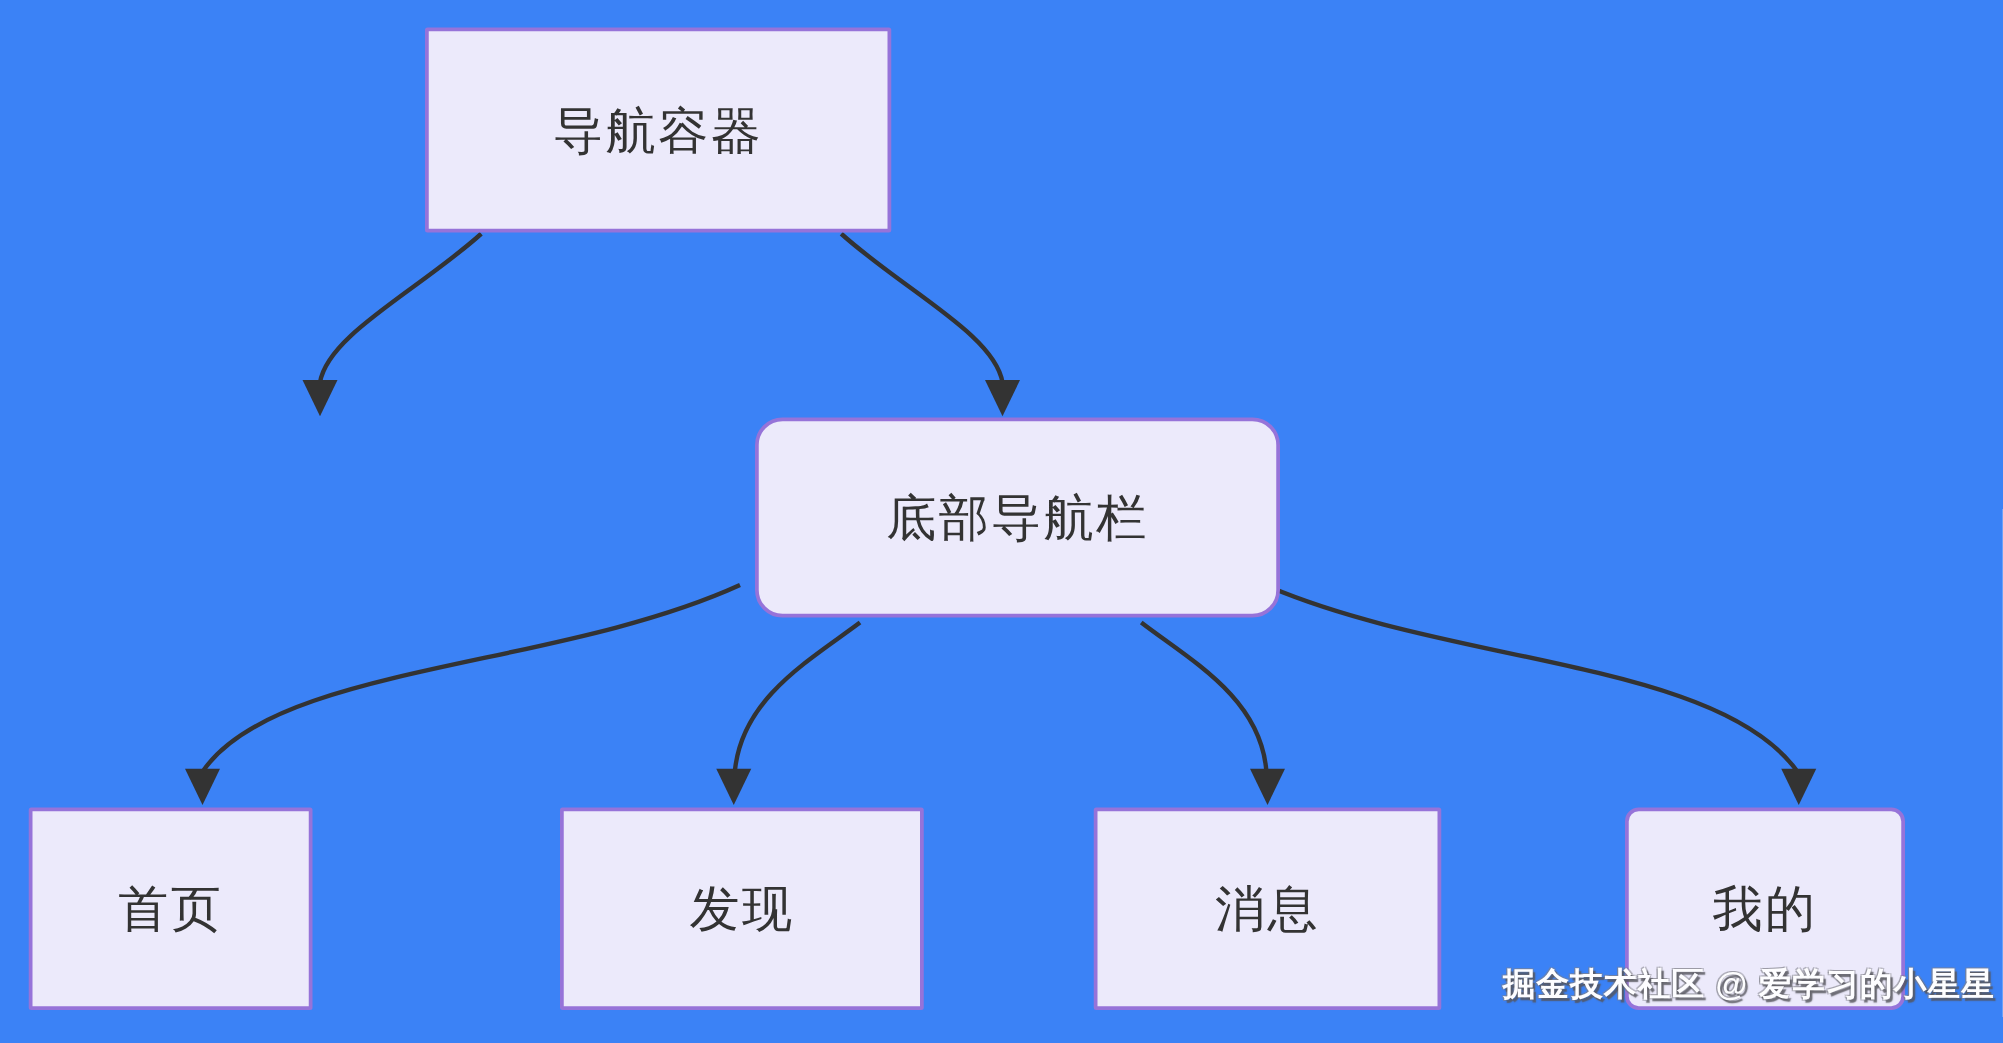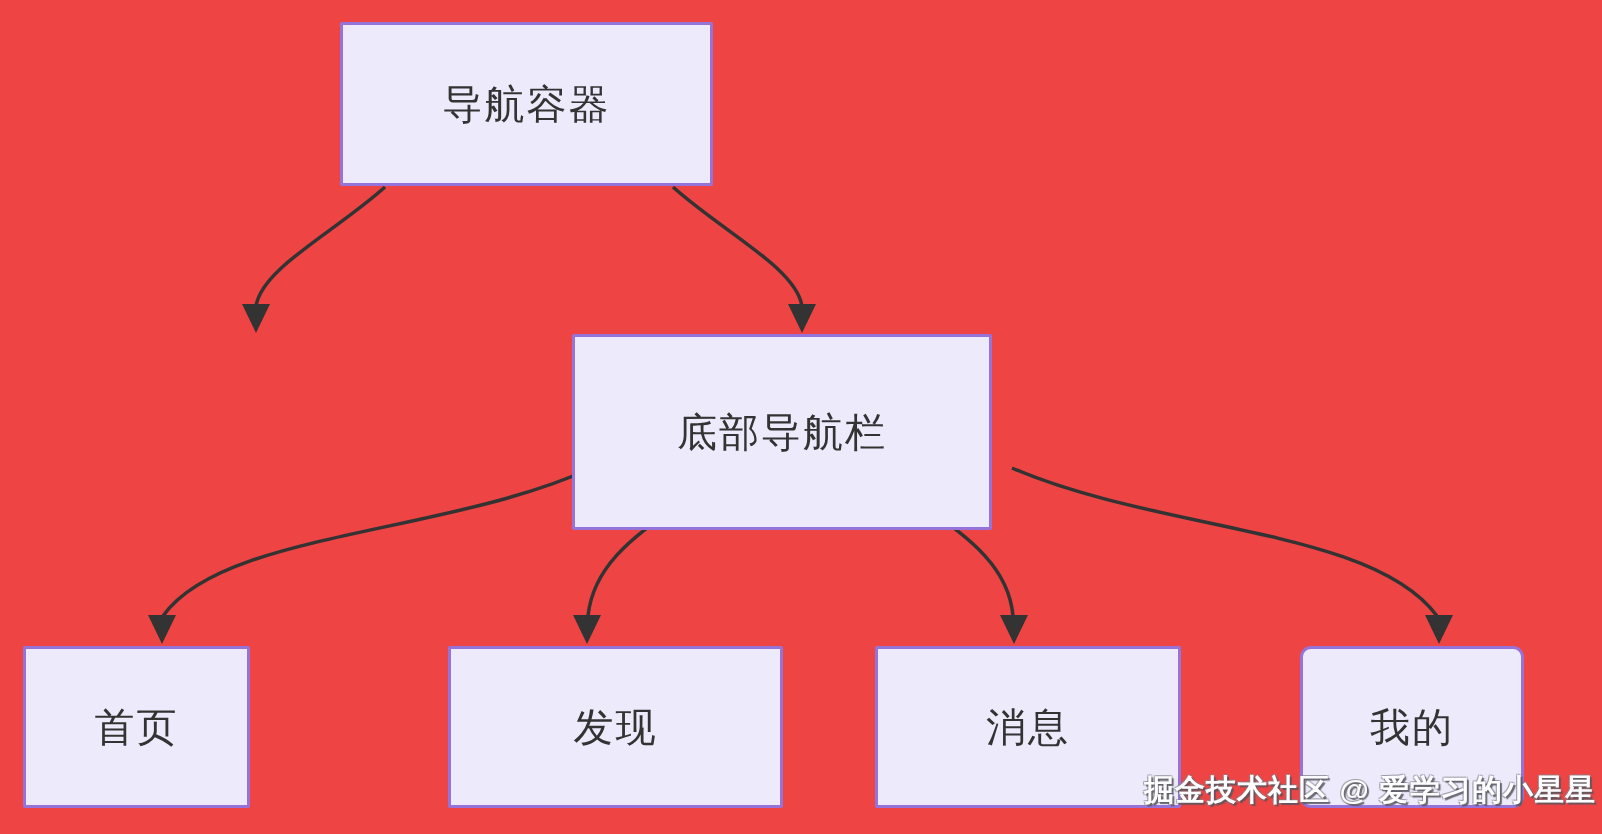--- a/index.html
+++ b/index.html
@@ -5,21 +5,21 @@
   html, body { margin: 0; padding: 0; }
   body {
     width: 1602px; height: 834px;
     background: #ffffff;
     font-family: "Liberation Sans", sans-serif;
     overflow: hidden;
   }
   .canvas {
     position: relative;
     width: 1602px; height: 834px;
-    background: #ef4444;
+    background: #3b82f6;
   }
   svg.edge-layer {
     position: absolute; left: 0; top: 0;
     width: 1602px; height: 834px;
     pointer-events: none;
   }
   svg.edge-layer path {
     fill: none;
     stroke: #333333;
     stroke-width: 3.5;
@@ -38,29 +38,29 @@
     align-items: center;
     justify-content: center;
     font-size: 40px;
     font-weight: 500;
     color: #333333;
     letter-spacing: 2px;
     z-index: 2;
   }
   #node-nav-container { left: 340px; top: 22px;  width: 373px; height: 164px; }
   #node-content-area  { left: 70px;  top: 334px; width: 372px; height: 164px; }
-  #node-bottom-nav    { left: 572px; top: 334px; width: 420px; height: 196px; }
+  #node-bottom-nav    { left: 604px; top: 334px; width: 420px; height: 160px; border-radius: 22px; }
   #node-home          { left: 23px;  top: 646px; width: 227px; height: 162px; }
-  #node-discover      { left: 448px; top: 646px; width: 335px; height: 162px; }
-  #node-messages      { left: 875px; top: 646px; width: 306px; height: 162px; }
+  #node-discover      { left: 448px; top: 646px; width: 291px; height: 162px; }
+  #node-messages      { left: 875px; top: 646px; width: 278px; height: 162px; }
   #node-mine          { left: 1300px;top: 646px; width: 224px; height: 162px; border-radius: 11px; }
   .watermark {
     position: absolute;
     right: 6px; top: 770px;
-    font-size: 30px;
+    font-size: 26px;
     font-weight: 700;
     letter-spacing: 1px;
     color: #fdfdff;
     text-shadow:
       2px 2px 1px rgba(85, 85, 92, 0.85),
       -1px -1px 0 rgba(130, 130, 138, 0.55),
       1px -1px 0 rgba(130, 130, 138, 0.45),
       -1px 1px 0 rgba(130, 130, 138, 0.55);
     z-index: 5;
     white-space: nowrap;

